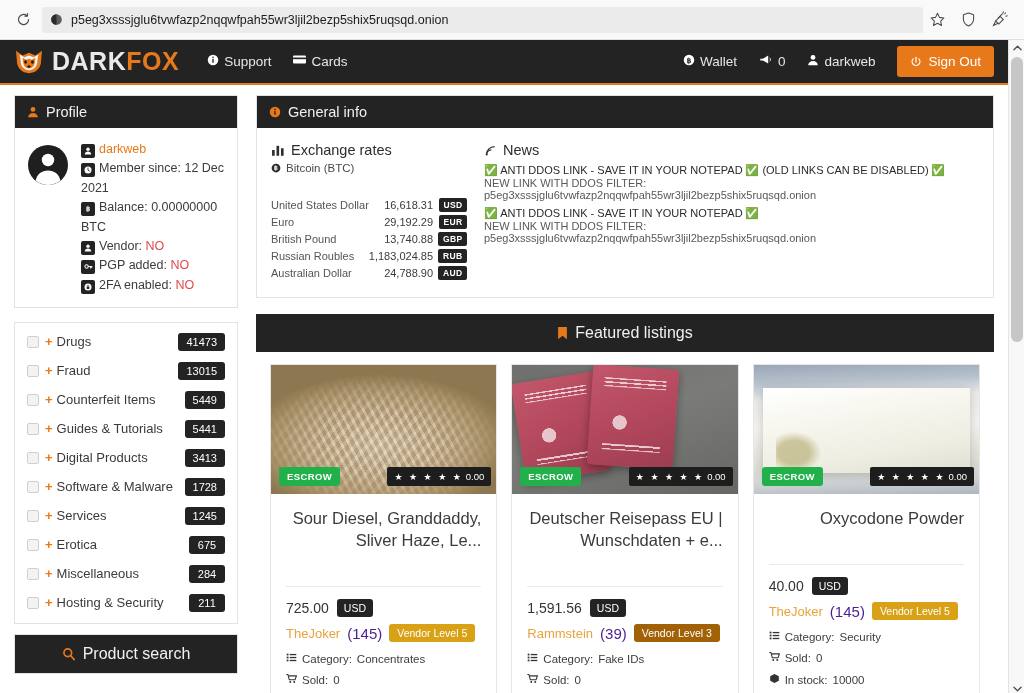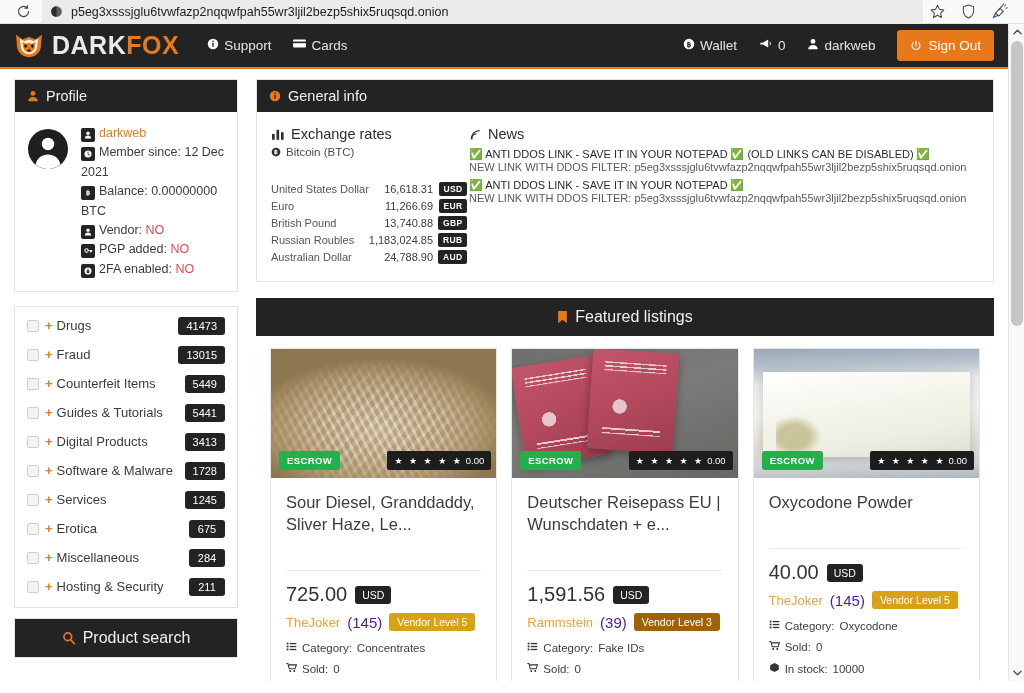--- a/index.html
+++ b/index.html
@@ -5,21 +5,21 @@
   * { box-sizing: border-box; margin: 0; padding: 0; }
   html, body {
     width: 1024px; height: 693px;
     font-family: "Liberation Sans", sans-serif;
     background: #ffffff;
     overflow: hidden;
   }
 
   
   .browser-bar {
-    height: 24px;
+    height: 40px;
     background: #f9f9fa;
     display: flex;
     align-items: center;
     padding: 0 10px;
     border-bottom: 1px solid #e0e0e2;
   }
   .reload-btn {
     width: 26px; height: 26px;
     display: flex; align-items: center; justify-content: center;
     color: #4a4a4f;
@@ -128,21 +128,21 @@
   .chip {
     display: inline-flex; align-items: center; justify-content: center;
     width: 14px; height: 14px; background: #232323; color: #fff;
     border-radius: 2px; font-size: 9px; margin-right: 4px;
     vertical-align: -2px;
   }
   .uname { color: #e8791b; cursor: pointer; }
   .no { color: #e04b4b; }
 
   
-  .gi-body { display: flex; padding: 14px 14px 16px 14px; gap: 18px; }
+  .gi-body { display: flex; padding: 14px 14px 16px 14px; gap: 33px; }
   .gi-left { width: 180px; flex: 0 0 180px; }
   .gi-right { flex: 1 1 auto; }
   .sec-title { font-size: 14.5px; color: #2d2d2d; display: flex; align-items: center; gap: 6px; }
   .sec-sub { font-size: 11.5px; color: #4a4a4a; display: flex; align-items: center; gap: 5px; margin-top: 4px; }
   .rate-table { width: 100%; margin-top: 22px; border-collapse: collapse; }
   .rate-table td { font-size: 11px; color: #555; padding: 1.5px 0; white-space: nowrap; }
   .rate-table td.val { text-align: right; padding-right: 5px; color: #3b3b3b; }
   .rate-table td.cur { width: 30px; text-align: right; }
   .cur-badge {
     display: inline-block; background: #232323; color: #fff;
@@ -227,24 +227,24 @@
   }
   .rating {
     position: absolute; right: 5px; bottom: 8px;
     background: #1d1d1d; color: #fff;
     font-size: 9.5px; padding: 4px 7px; border-radius: 2px;
     display: flex; align-items: center; gap: 3px; z-index: 5;
   }
   .rating .stars { letter-spacing: 2px; font-size: 9px; }
 
   .card-body { padding: 14px 15px 12px 15px; }
-  .card-title { font-size: 16.5px; color: #3b3b3b; line-height: 1.32; min-height: 66px; cursor: pointer; }
+  .card-title { font-size: 16.5px; color: #3b3b3b; line-height: 1.32; min-height: 66px; cursor: pointer; text-align: right; }
   .card-sep { border-top: 1px solid #eaeaea; margin: 12px 0 12px 0; }
   .price-row { display: flex; align-items: center; gap: 8px; margin-bottom: 7px; }
-  .price { font-size: 20px; color: #333; }
+  .price { font-size: 14px; color: #333; }
   .usd-badge { background: #232323; color: #fff; font-size: 10.5px; padding: 3px 7px; border-radius: 3px; }
   .vendor-row { display: flex; align-items: center; gap: 7px; margin-bottom: 7px; flex-wrap: wrap; }
   .vendor-name { color: #e8a33d; font-size: 13px; cursor: pointer; }
   .vendor-sales { color: #4c1d95; font-size: 15px; }
   .vlevel { color: #fff; font-size: 10.5px; padding: 3px 8px; border-radius: 3px; white-space: nowrap; }
   .meta { font-size: 11.5px; color: #3d3d3d; line-height: 1.85; display: flex; align-items: baseline; gap: 5px; }
   .meta b { font-weight: bold; }
 
   
   .scrollbar {
@@ -582,21 +582,21 @@
               </div>
               <table class="rate-table">
                 <tbody>
                     <tr>
                   <td>United States Dollar</td>
                   <td class="val">16,618.31</td>
                   <td class="cur"><span class="cur-badge">USD</span></td>
                 </tr>
                 <tr>
                   <td>Euro</td>
-                  <td class="val">11,266.69</td>
+                  <td class="val">29,192.29</td>
                   <td class="cur"><span class="cur-badge">EUR</span></td>
                 </tr>
                 <tr>
                   <td>British Pound</td>
                   <td class="val">13,740.88</td>
                   <td class="cur"><span class="cur-badge">GBP</span></td>
                 </tr>
                 <tr>
                   <td>Russian Roubles</td>
                   <td class="val">1,183,024.85</td>
@@ -806,21 +806,21 @@
                     <svg width="11" height="11" viewBox="0 0 16 16">
                         <rect x="1" y="2.4" width="2.6" height="2.6" fill="#333"></rect>
                         <rect x="1" y="6.7" width="2.6" height="2.6" fill="#333"></rect>
                         <rect x="1" y="11" width="2.6" height="2.6" fill="#333"></rect>
                         <rect x="5.4" y="2.8" width="9.6" height="1.9" fill="#333"></rect>
                         <rect x="5.4" y="7.1" width="9.6" height="1.9" fill="#333"></rect>
                         <rect x="5.4" y="11.4" width="9.6" height="1.9" fill="#333"></rect>
                       </svg>
                   </span>
                   <span>Category:</span>
-                  <span>Oxycodone</span>
+                  <span>Security</span>
                 </div>
                 <div class="meta">
                   <span style="display:inline-flex;">
                     <svg width="11" height="11" viewBox="0 0 16 16">
                         <path d="M0.5 2.2h2.3l2 7.6h8.4l1.9-5.6H4.2" stroke="#333" stroke-width="1.5" fill="none"></path>
                         <circle cx="6.2" cy="13" r="1.4" fill="#333"></circle>
                         <circle cx="12" cy="13" r="1.4" fill="#333"></circle>
                       </svg>
                   </span>
                   <span>Sold:</span>

